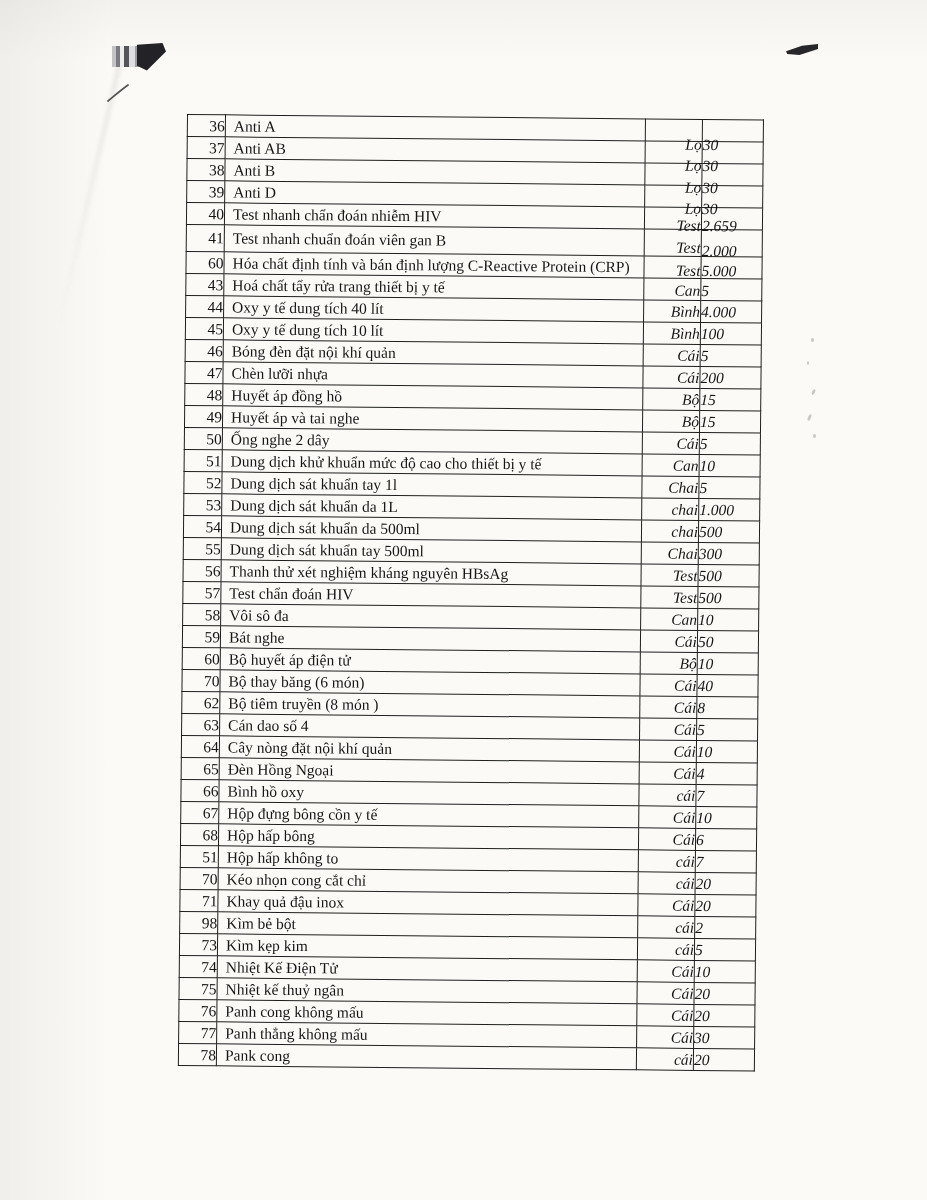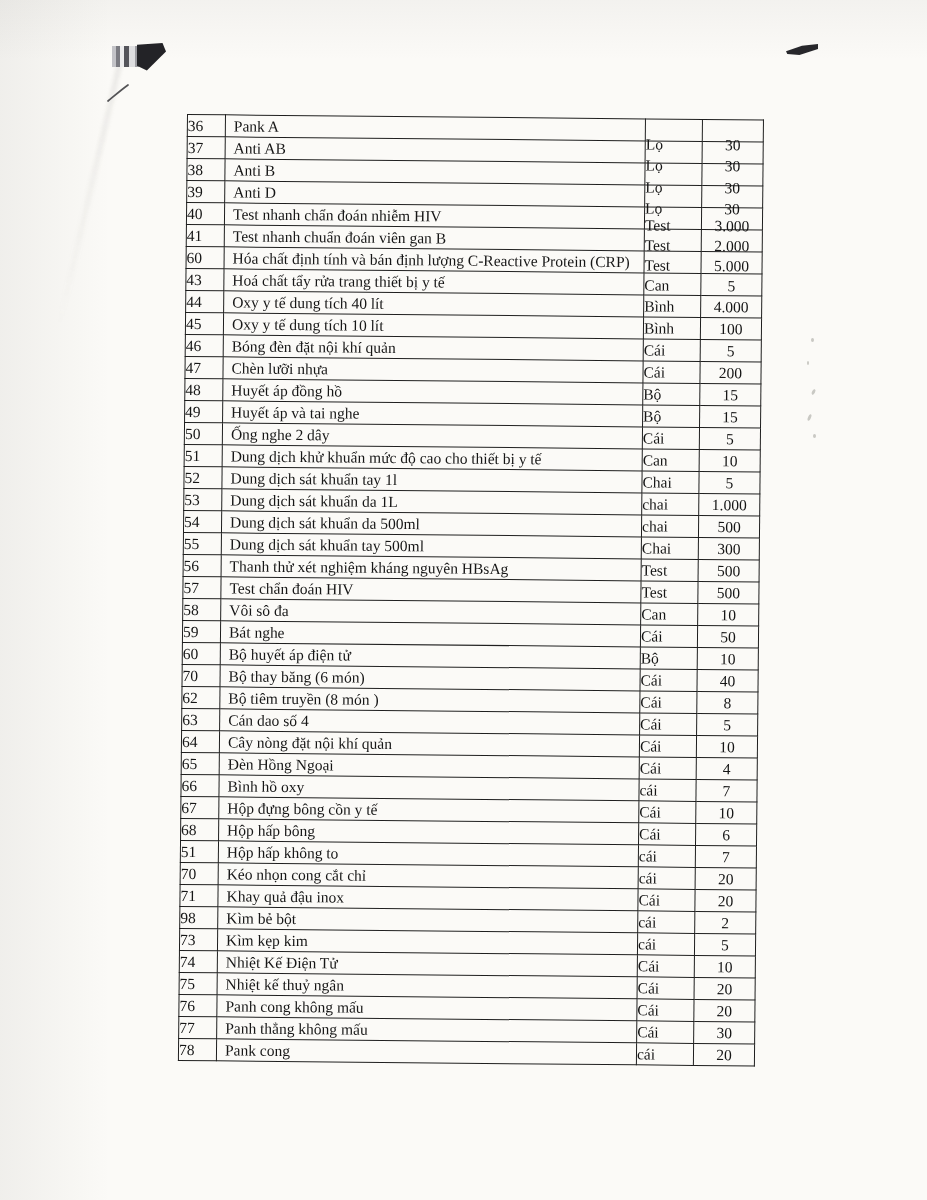--- a/index.html
+++ b/index.html
@@ -74,24 +74,24 @@
     font-size:15.5px;
   }
   .supply-table td{
     border:1.5px solid var(--border);
     height:22px;
     line-height:20px;
     vertical-align:middle;
     overflow:visible;
     white-space:normal;
   }
-  td.c-no{width:38px;text-align:left;}
+  td.c-no{width:38px;text-align:right;}
   td.c-name{width:420px;text-align:left;padding:0 4px 0 8px;}
-  td.c-unit{width:57px;text-align:left;}
-  td.c-qty{width:61px;text-align:center;}
+  td.c-unit{width:57px;text-align:right;font-style:italic;}
+  td.c-qty{width:61px;text-align:left;font-style:italic;}
   .supply-table span{display:inline-block;position:relative;}
 </style>
 </head>
 <body>
 
 <div class="page">
 
   <div class="edge-shade-left"></div>
   <div class="edge-shade-top"></div>
   <div class="crease"></div>
@@ -116,21 +116,21 @@
   <table class="supply-table">
     <colgroup>
       <col style="width:38px">
         <col style="width:420px">
         <col style="width:57px">
         <col style="width:61px">
     </colgroup>
     <tbody>
         <tr>
           <td class="c-no"><span>36</span></td>
-          <td class="c-name"><span>Pank A</span></td>
+          <td class="c-name"><span>Anti A</span></td>
           <td class="c-unit"><span style="transform: translateY(14px);">Lọ</span></td>
           <td class="c-qty"><span style="transform: translateY(14px);">30</span></td>
         </tr>
         <tr>
           <td class="c-no"><span>37</span></td>
           <td class="c-name"><span>Anti AB</span></td>
           <td class="c-unit"><span style="transform: translateY(13px);">Lọ</span></td>
           <td class="c-qty"><span style="transform: translateY(13px);">30</span></td>
         </tr>
         <tr>
@@ -142,27 +142,27 @@
         <tr>
           <td class="c-no"><span>39</span></td>
           <td class="c-name"><span>Anti D</span></td>
           <td class="c-unit"><span style="transform: translateY(12px);">Lọ</span></td>
           <td class="c-qty"><span style="transform: translateY(12px);">30</span></td>
         </tr>
         <tr>
           <td class="c-no"><span>40</span></td>
           <td class="c-name"><span>Test nhanh chẩn đoán nhiễm HIV</span></td>
           <td class="c-unit"><span style="transform: translateY(7px);">Test</span></td>
-          <td class="c-qty"><span style="transform: translateY(7px);">3.000</span></td>
+          <td class="c-qty"><span style="transform: translateY(7px);">2.659</span></td>
         </tr>
         <tr>
           <td class="c-no"><span>41</span></td>
           <td class="c-name"><span>Test nhanh chuẩn đoán viên gan B</span></td>
           <td class="c-unit"><span style="transform: translateY(5px);">Test</span></td>
-          <td class="c-qty"><span style="transform: translateY(5px);">2.000</span></td>
+          <td class="c-qty"><span style="transform: translateY(5px); margin-top: 6px;">2.000</span></td>
         </tr>
         <tr>
           <td class="c-no"><span>60</span></td>
           <td class="c-name"><span>Hóa chất định tính và bán định lượng C-Reactive Protein (CRP)</span></td>
           <td class="c-unit"><span style="transform: translateY(3px);">Test</span></td>
           <td class="c-qty"><span style="transform: translateY(3px);">5.000</span></td>
         </tr>
         <tr>
           <td class="c-no"><span>43</span></td>
           <td class="c-name"><span>Hoá chất tẩy rửa trang thiết bị y tế</span></td>

